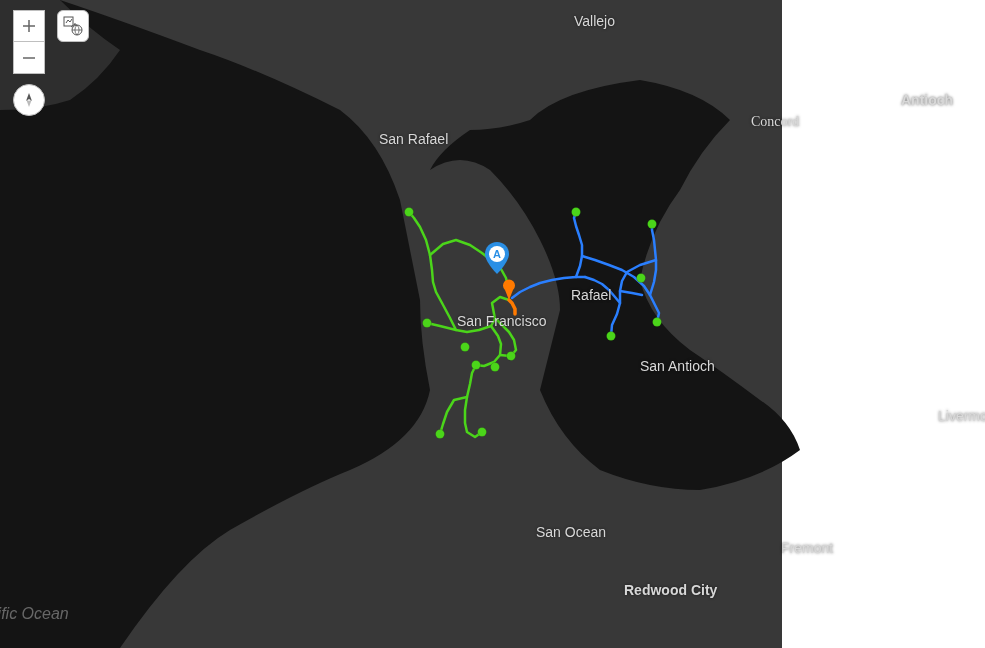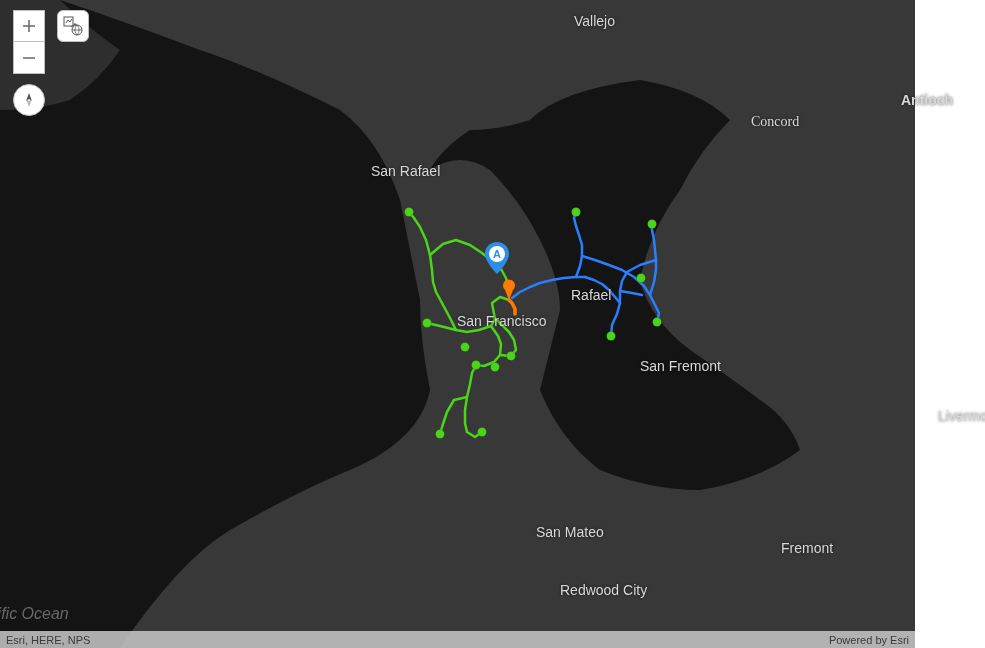--- a/index.html
+++ b/index.html
@@ -1,20 +1,20 @@
 <!DOCTYPE html>
 <html><head>
 <meta charset="utf-8">
 <style>
 * { margin: 0; padding: 0; box-sizing: border-box; }
 html, body { width: 985px; height: 648px; overflow: hidden; font-family: "Segoe UI", Arial, sans-serif; }
 
 .map-container {
   position: relative;
-  width: 915px;
+  width: 782px;
   height: 648px;
   background: #2a2a2a;
 }
 
 
 .basemap {
   position: absolute;
   inset: 0;
   background: #383838;
 }
@@ -153,30 +153,30 @@
         <circle cx="657" cy="322" r="4.5" fill="#4bd51a" stroke="rgba(0,0,0,0.3)" stroke-width="0.5"></circle>
         <circle cx="611" cy="336" r="4.5" fill="#4bd51a" stroke="rgba(0,0,0,0.3)" stroke-width="0.5"></circle>
         <circle cx="641" cy="278" r="4.5" fill="#4bd51a" stroke="rgba(0,0,0,0.3)" stroke-width="0.5"></circle>
       </g>
 
     <path d="M509 300 m-4 -10 a6 6 0 1 1 8 0 l-4 10 z" fill="#ff7a00"></path>
   </svg>
 
   <div id="city-labels">
       <div class="city-label" style="left: 574px; top: 13px;">Vallejo</div>
-      <div class="city-label" style="left: 371px; top: 131px; margin-top: 32px;">San Rafael</div>
+      <div class="city-label" style="left: 379px; top: 131px;">San Rafael</div>
       <div class="city-label" style="left: 751px; top: 114px; font-family: Liberation Serif, serif;">Concord</div>
       <div class="city-label" style="left: 901px; top: 92px; font-weight: bold;">Antioch</div>
       <div class="city-label" style="left: 571px; top: 287px;">Rafael</div>
       <div class="city-label" style="left: 450px; top: 313px; padding-left: 7px;">San Francisco</div>
-      <div class="city-label" style="left: 640px; top: 358px;">San Fremont</div>
+      <div class="city-label" style="left: 640px; top: 358px;">San Antioch</div>
       <div class="city-label" style="left: 938px; top: 408px;">Livermore</div>
-      <div class="city-label" style="left: 536px; top: 524px;">San Mateo</div>
+      <div class="city-label" style="left: 536px; top: 524px;">San Ocean</div>
       <div class="city-label" style="left: 781px; top: 540px;">Fremont</div>
-      <div class="city-label" style="left: 560px; top: 582px;">Redwood City</div>
+      <div class="city-label" style="left: 624px; top: 582px; font-weight: bold;">Redwood City</div>
     </div>
 
   <div class="ocean-label" style="left:-30px;top:605px">Pacific Ocean</div>
 
   <div class="origin-pin">
     <svg width="24" height="32">
       <path d="M12 0 C5 0 0 5 0 12 C0 20 12 32 12 32 C12 32 24 20 24 12 C24 5 19 0 12 0 Z" fill="#2a8fe5"></path>
       <circle cx="12" cy="12" r="8" fill="#fff"></circle>
       <text x="12" y="16" text-anchor="middle" font-size="11" font-weight="600" fill="#2a8fe5">A</text>
     </svg>
@@ -208,17 +208,13 @@
         <rect x="1" y="1" width="9" height="9" fill="none" stroke="#555" stroke-width="1"></rect>
         <path d="M3 7 L5 4 L7 6 L9 3" stroke="#555" fill="none" stroke-width="1"></path>
         <circle cx="14" cy="14" r="5" fill="none" stroke="#555" stroke-width="1"></circle>
         <path d="M9 14 h10 M14 9 a7 7 0 0 1 0 10 M14 9 a7 7 0 0 0 0 10" stroke="#555" fill="none" stroke-width="0.8"></path>
         <path d="M8 11 L12 8" stroke="#555" stroke-width="1" marker-end=""></path>
         <path d="M11 8 l2 0 l0 2" fill="none" stroke="#555" stroke-width="1"></path>
       </svg>
     </div>
   </div>
 
-  <div class="attrib">
-    <span>Esri, HERE, NPS</span>
-    <span>Powered by Esri</span>
-  </div>
 </div>
 
 </body></html>

